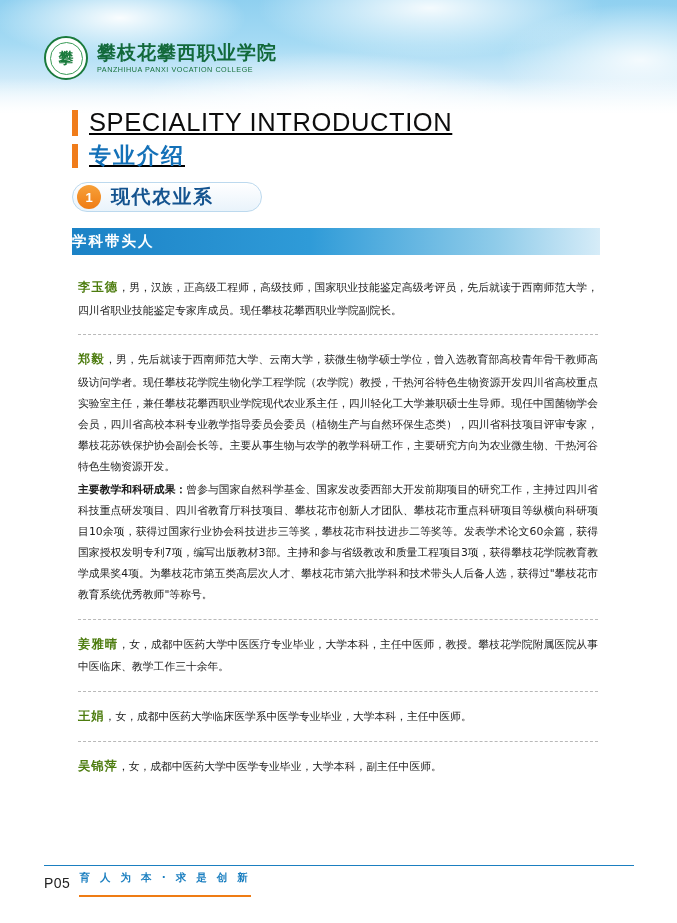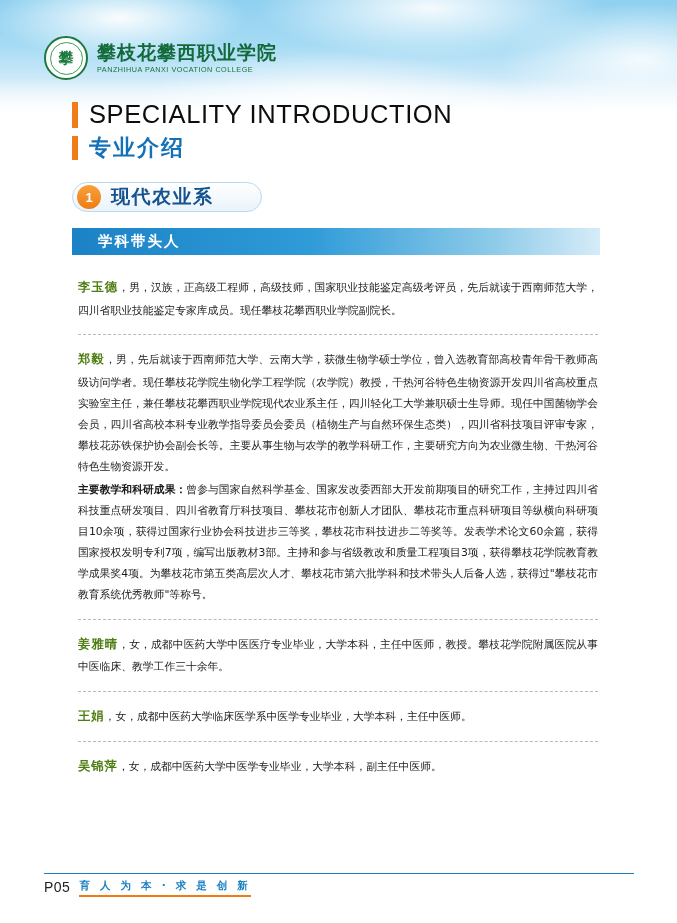--- a/index.html
+++ b/index.html
@@ -72,22 +72,23 @@
   }
   .logo-en {
     font-size: 7.2px;
     color: #17713c;
     letter-spacing: 0.55px;
     margin-top: 3px;
     font-family: "Liberation Sans", sans-serif;
   }
   .title-block {
     position: absolute;
-    top: 100px;
+    top: 108px;
     left: 72px;
+    text-decoration: underline;
   }
   .title-en {
     display: flex; align-items: center;
     gap: 11px;
     margin-bottom: 4px;
   }
   .title-bar {
     width: 6px; height: 26px;
     background: #f07c1a;
     flex: none;
@@ -154,21 +155,21 @@
     height: 27px;
     background: linear-gradient(90deg, #1b82c6 0%, #2f9bd8 45%, #8ecbe9 80%, #d6ecf8 100%);
     display: flex;
     align-items: center;
   }
   .subheader-text {
     color: #ffffff;
     font-size: 14.5px;
     font-weight: bold;
     letter-spacing: 2px;
-    padding-left: 26px;
+    padding-left: 0;
   }
 
   
   .entries {
     position: absolute;
     top: 276px;
     left: 78px;
     width: 520px;
   }
   .entry { position: relative; }
@@ -222,21 +223,21 @@
     color: #222222;
     font-family: "Liberation Sans", sans-serif;
     letter-spacing: 0.5px;
   }
   .footer-motto {
     font-size: 10.5px;
     color: #1b7fc0;
     letter-spacing: 3.2px;
     font-weight: bold;
     position: relative;
-    padding-bottom: 2px;
+    padding-bottom: 10px;
   }
   .footer-motto:after {
     content: "";
     position: absolute;
     left: 0; bottom: -2px;
     width: 100%;
     height: 2px;
     background: #ef7c14;
   }
 </style>

